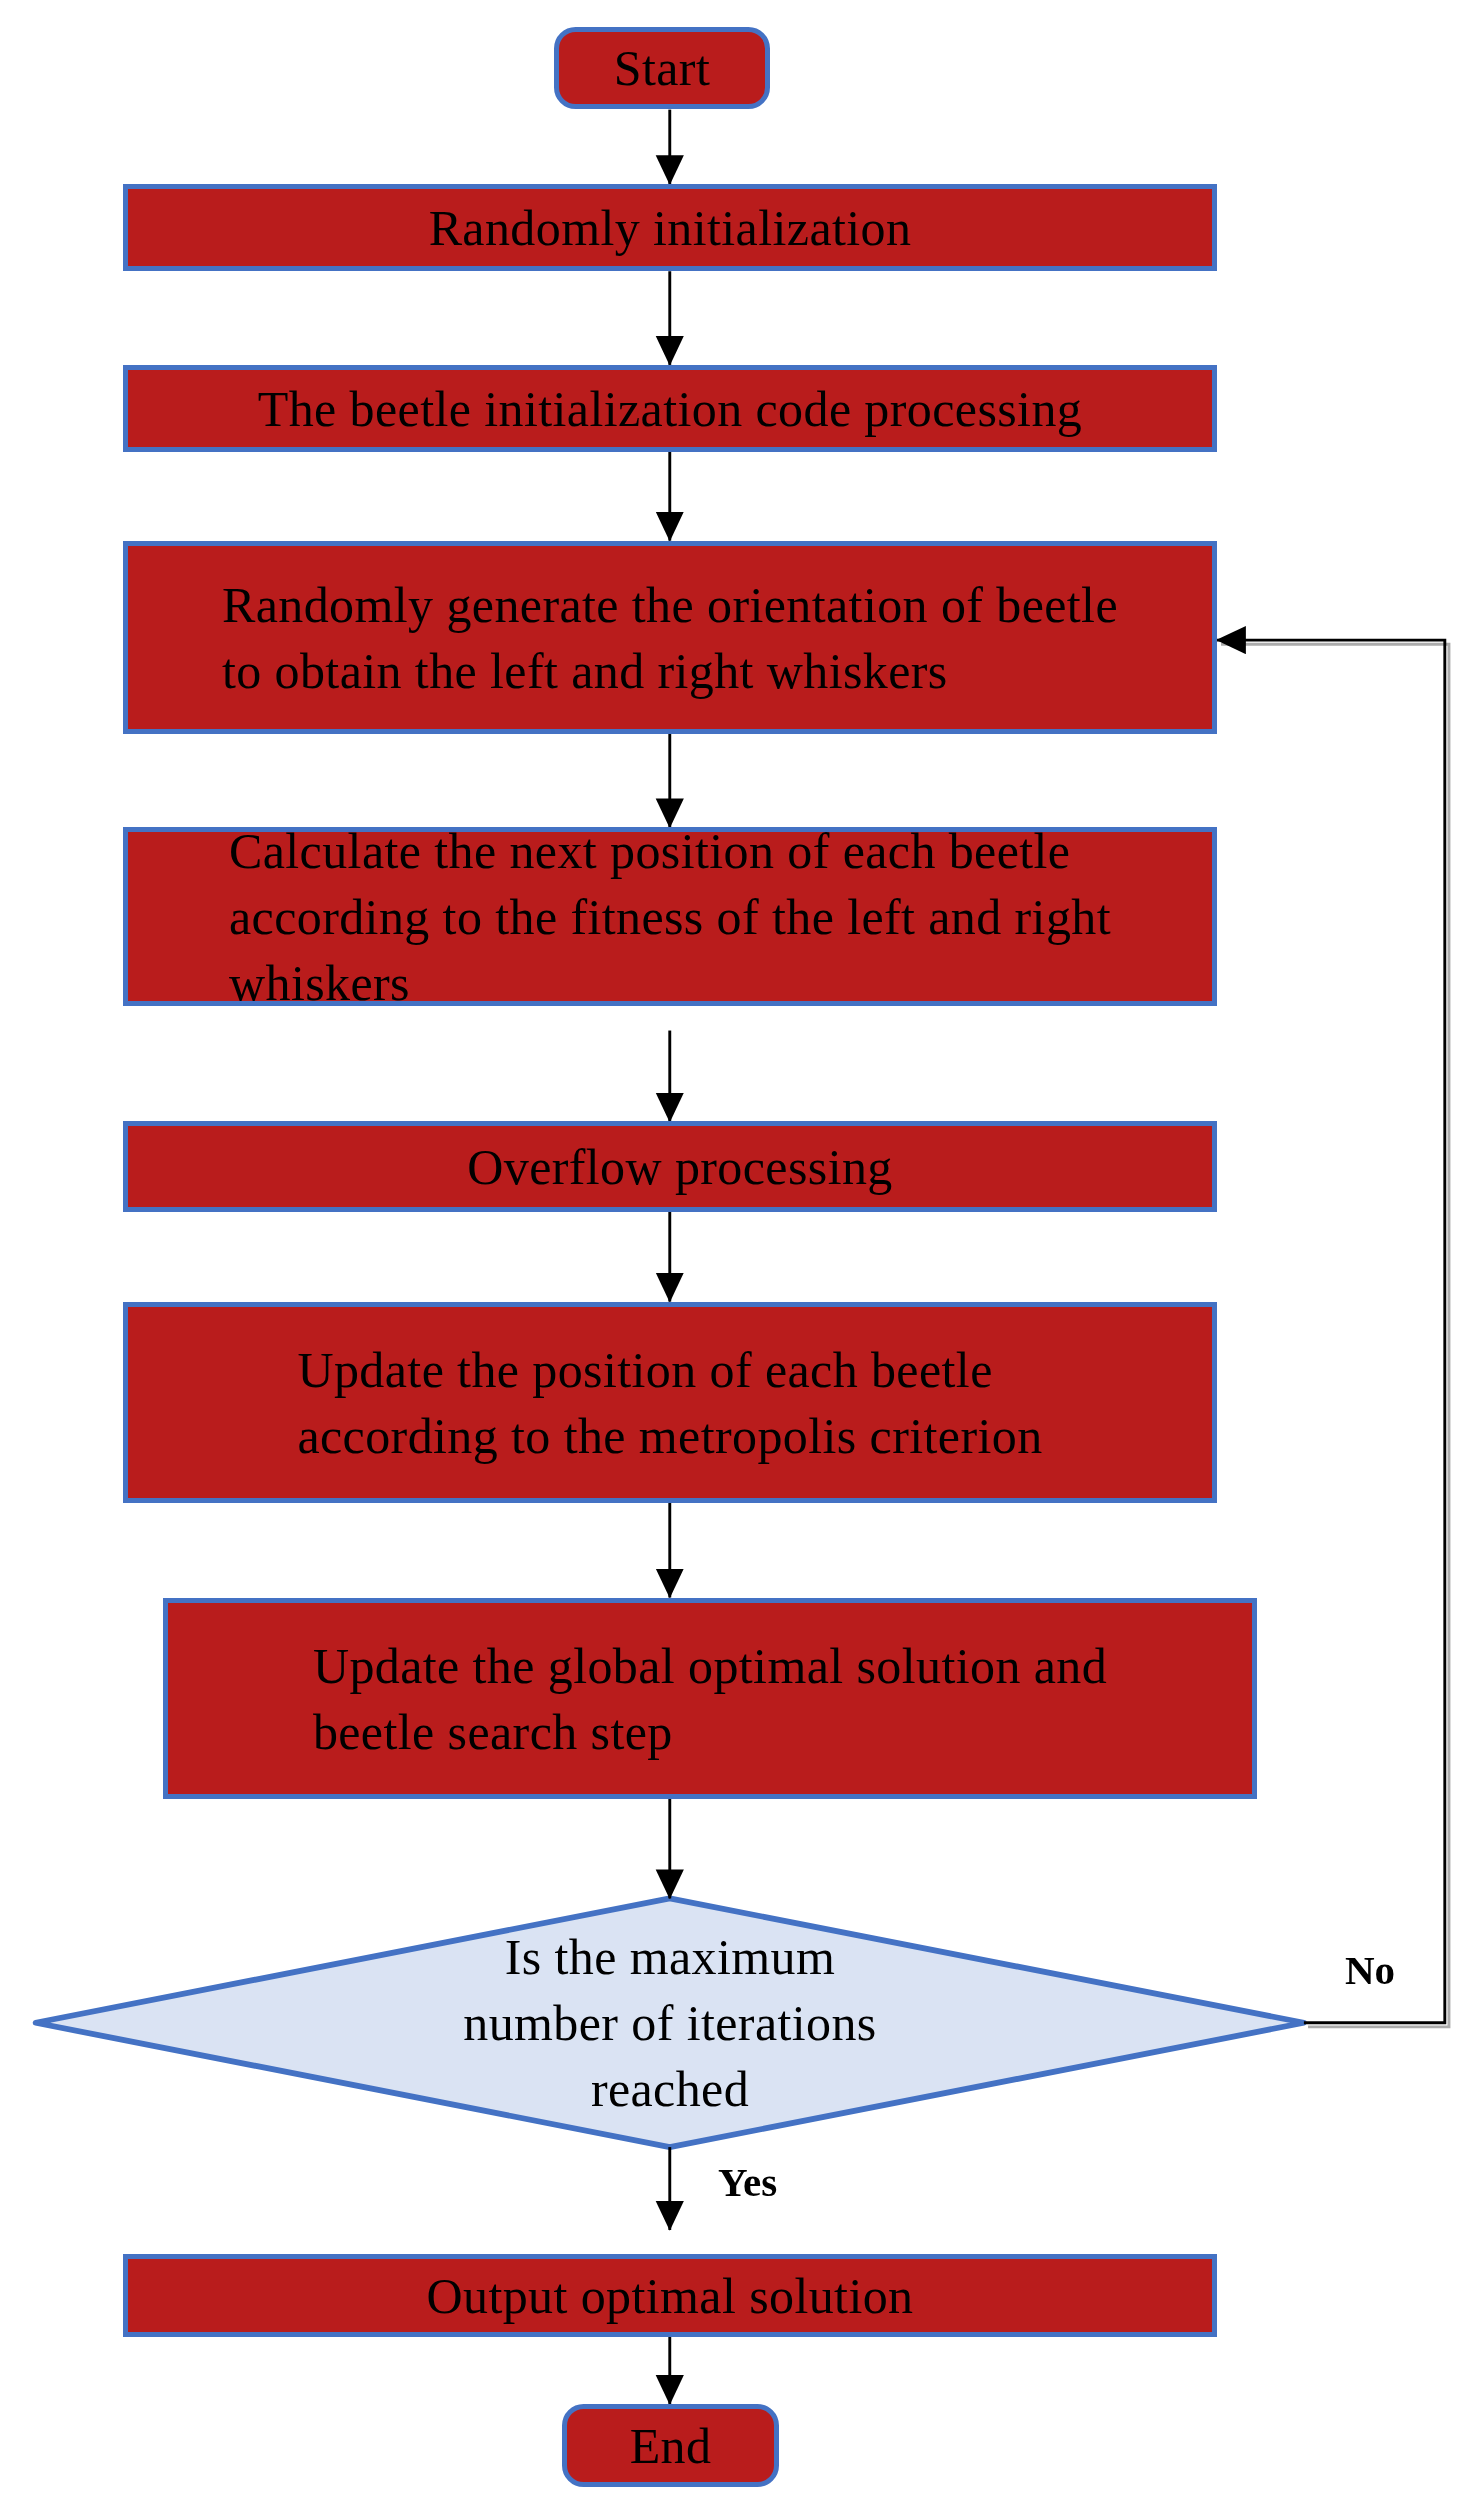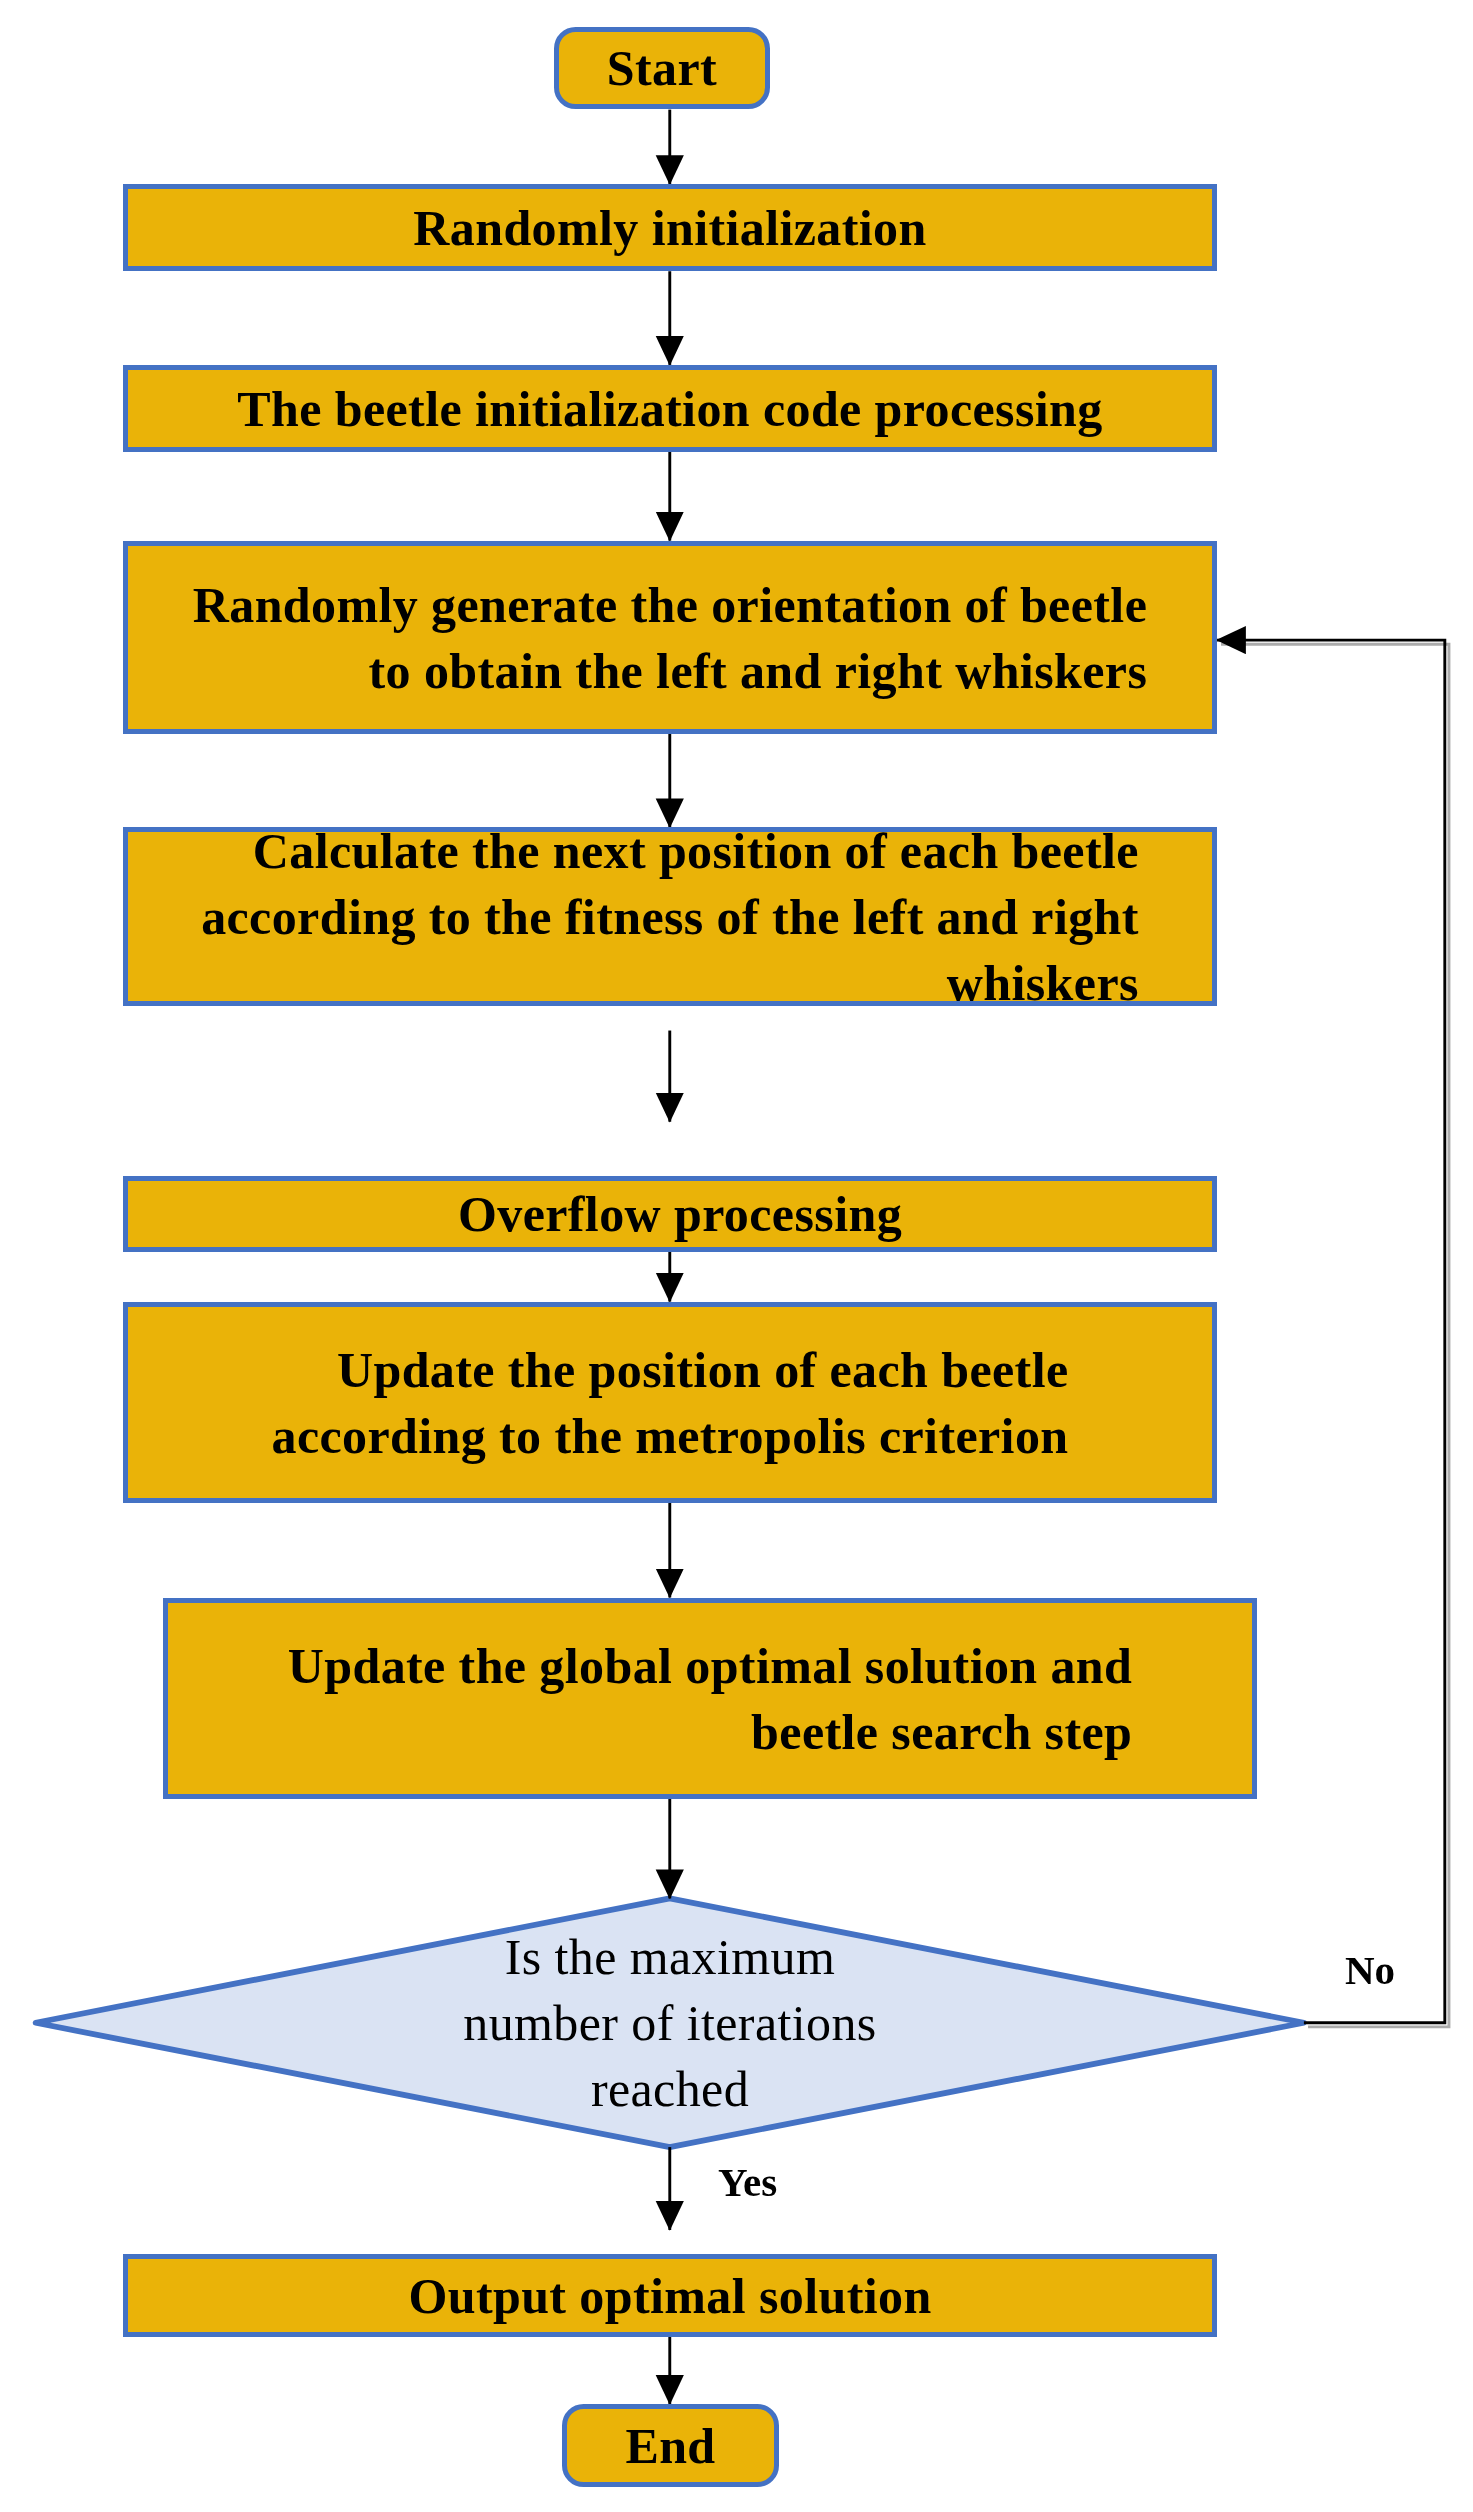--- a/index.html
+++ b/index.html
@@ -7,25 +7,24 @@
     position:relative;
     width:1473px;height:2512px;
     background:#ffffff;
     font-family:"Liberation Serif", serif;
     color:#000000;
   }
   #wires{position:absolute;left:0;top:0;width:1473px;height:2512px;}
   .node{
     position:absolute;
     box-sizing:border-box;
-    background:#eab308;
+    background:#b91c1c;
     border:5.8px solid #4472c4;
     display:flex;align-items:center;justify-content:center;
-    text-align:right;
-    font-weight:bold;
+    text-align:left;
   }
   .rect{left:123px;width:1094px;}
   .terminal{border-radius:21.6px;}
   .label{
     white-space:pre-line;
     font-size:50px;
     line-height:1.32;
     letter-spacing:0.4px;
   }
   .edge-label{
@@ -87,21 +86,21 @@
     <span class="label">Randomly generate the orientation of beetle
 to obtain the left and right whiskers</span>
   </div>
 
   <div class="node rect" style="top:827px;height:179px;">
     <span class="label">Calculate the next position of each beetle
 according to the fitness of the left and right
 whiskers</span>
   </div>
 
-  <div class="node rect" style="top:1176px;height:76px;padding-left:20px;">
+  <div class="node rect" style="top:1121px;height:91px;padding-left:20px;">
     <span class="label">Overflow processing</span>
   </div>
 
   <div class="node rect" style="top:1302px;height:201px;">
     <span class="label">Update the position of each beetle
 according to the metropolis criterion</span>
   </div>
 
   <div class="node rect" style="top:1598px;height:201px;margin-left:40px;">
     <span class="label">Update the global optimal solution and

